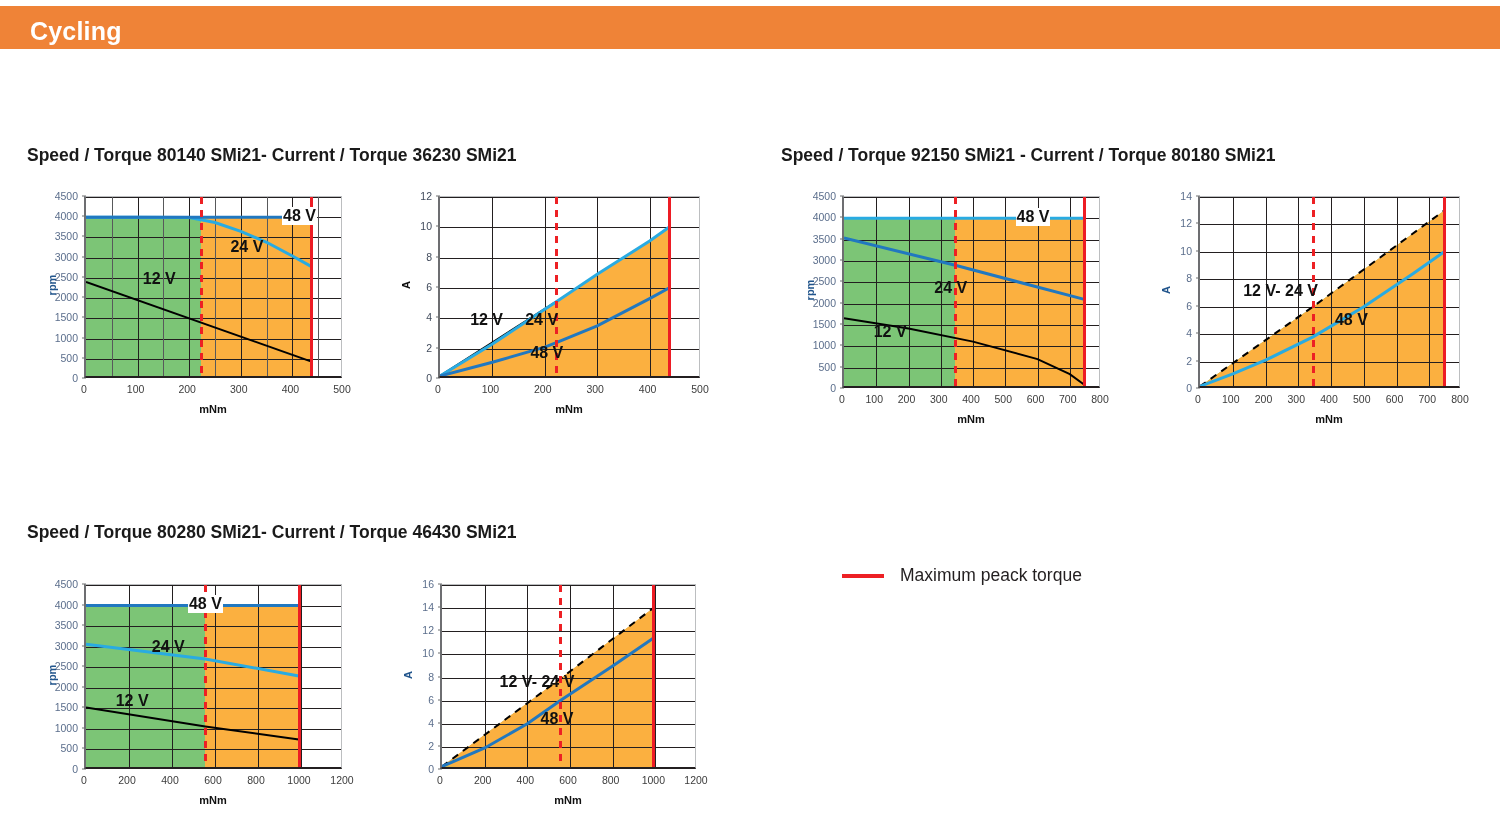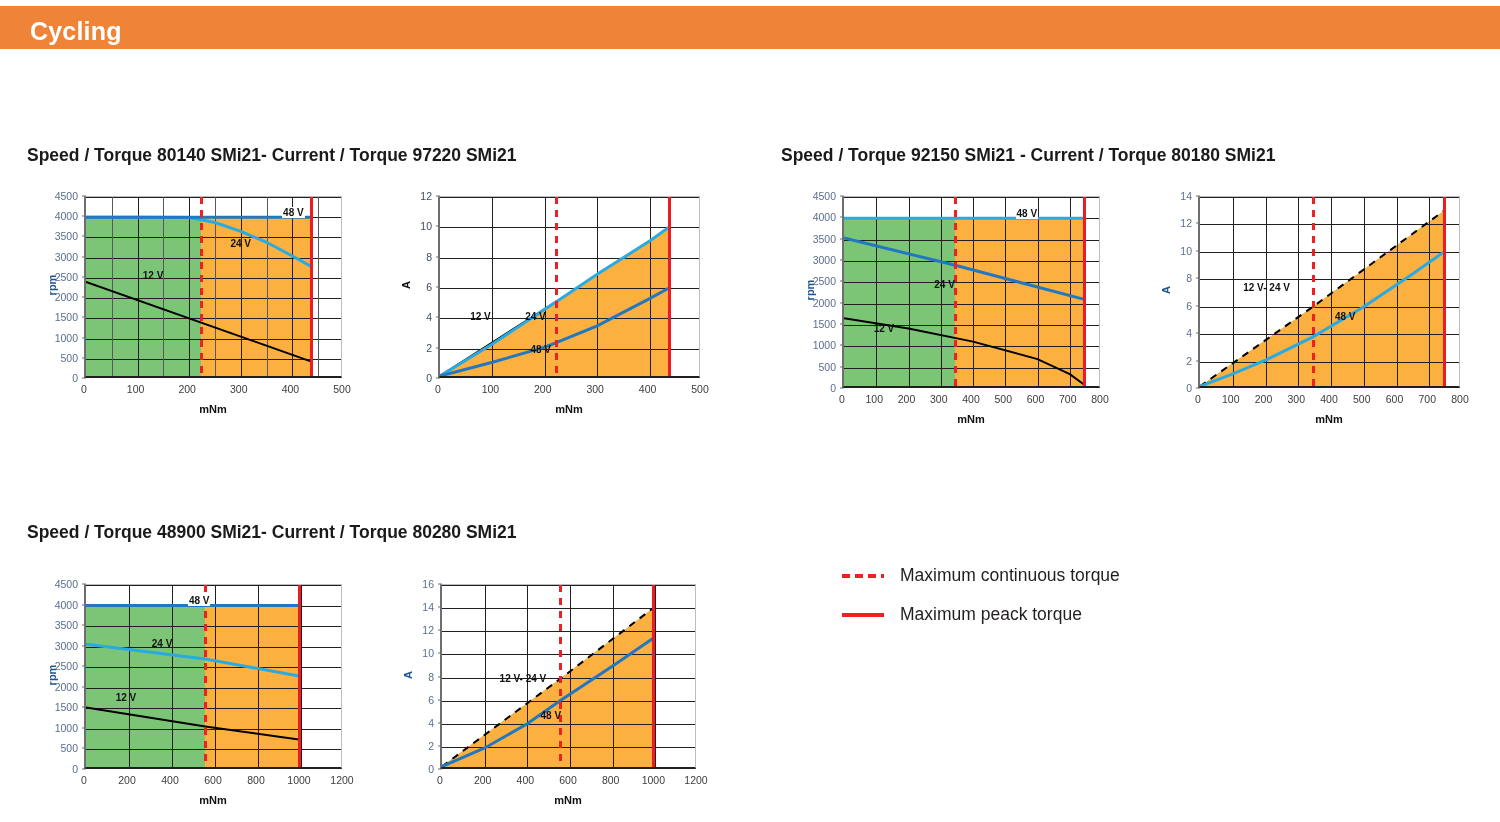--- a/index.html
+++ b/index.html
@@ -78,21 +78,21 @@
   .yaxis-title {
     position: absolute;
     font-size: 11px; font-weight: bold; color: #111; white-space: nowrap;
     transform-origin: 50% 50%;
     transform: rotate(-90deg);
   }
   .yaxis-title.blue { color: #22558c; }
 
   .curvelabel {
     position: absolute;
-    font-size: 10px; font-weight: bold; color: #111;
+    font-size: 16px; font-weight: bold; color: #111;
     white-space: nowrap;
     background: rgba(255,255,255,0.0);
   }
   .curvelabel.boxed {
     background: #ffffff; padding: 0 1px;
   }
 
   .vline { position: absolute; top: 0; bottom: 0; }
   .vline.peak { width: 3px; background: #ed1c24; }
   .vline.cont { width: 3px; }
@@ -124,23 +124,23 @@
     font-size: 17.5px; color: #231f20; white-space: nowrap;
   }
 </style>
 </head>
 <body>
 
 <div class="banner">
   <div class="banner-title">Cycling</div>
 </div>
 
-<div class="sec-title" style="left:27px; top:145px;">Speed / Torque 80140 SMi21- Current / Torque 97220 SMi21</div>
+<div class="sec-title" style="left:27px; top:145px;">Speed / Torque 80140 SMi21- Current / Torque 36230 SMi21</div>
 <div class="sec-title" style="left:781px; top:145px;">Speed / Torque 92150 SMi21 - Current / Torque 80180 SMi21</div>
-<div class="sec-title" style="left:27px; top:522px;">Speed / Torque 48900 SMi21- Current / Torque 80280 SMi21</div>
+<div class="sec-title" style="left:27px; top:522px;">Speed / Torque 80280 SMi21- Current / Torque 46430 SMi21</div>
 
 <div class="chart" id="c0" style="left:26px;  top:190px; width:350px; height:235px;">
     <div class="plot" style="left: 58px; top: 6px; width: 258px; height: 182px;">
       <div class="plot-inner">
         <div class="band green" style="left: 0px; width: 114.552px; top: 20.2222px;"></div>
         <div class="band orange" style="left: 114.552px; width: 110.94px; top: 20.2222px;"></div>
         <div class="gl h" style="top: 161.778px;"></div>
         <div class="gl h" style="top: 141.556px;"></div>
         <div class="gl h" style="top: 121.333px;"></div>
         <div class="gl h" style="top: 101.111px;"></div>
@@ -485,23 +485,17 @@
     <div class="xtick" style="left: 218.667px; top: 196px;">800</div>
     <div class="xtick" style="left: 261.333px; top: 196px;">1000</div>
     <div class="xtick" style="left: 304px; top: 196px;">1200</div>
     <div class="xaxis-title" style="left: 176px; top: 216px;">mNm</div>
     <div class="yaxis-title blue" style="left: -4px; top: 90.5px; width: 40px; text-align: center;">A</div>
   </div>
 
 <div class="legend" style="left:842px; top:556px;">
   <div class="legend-row">
     <span class="swatch-wrap">
-        <span class="sw-dash"></span>
-      </span>
-    <span class="legend-label">Maximum continuous torque</span>
-  </div>
-  <div class="legend-row">
-    <span class="swatch-wrap">
         <span class="sw-solid"></span>
       </span>
     <span class="legend-label">Maximum peack torque</span>
   </div>
 </div>
 
 </body></html>

